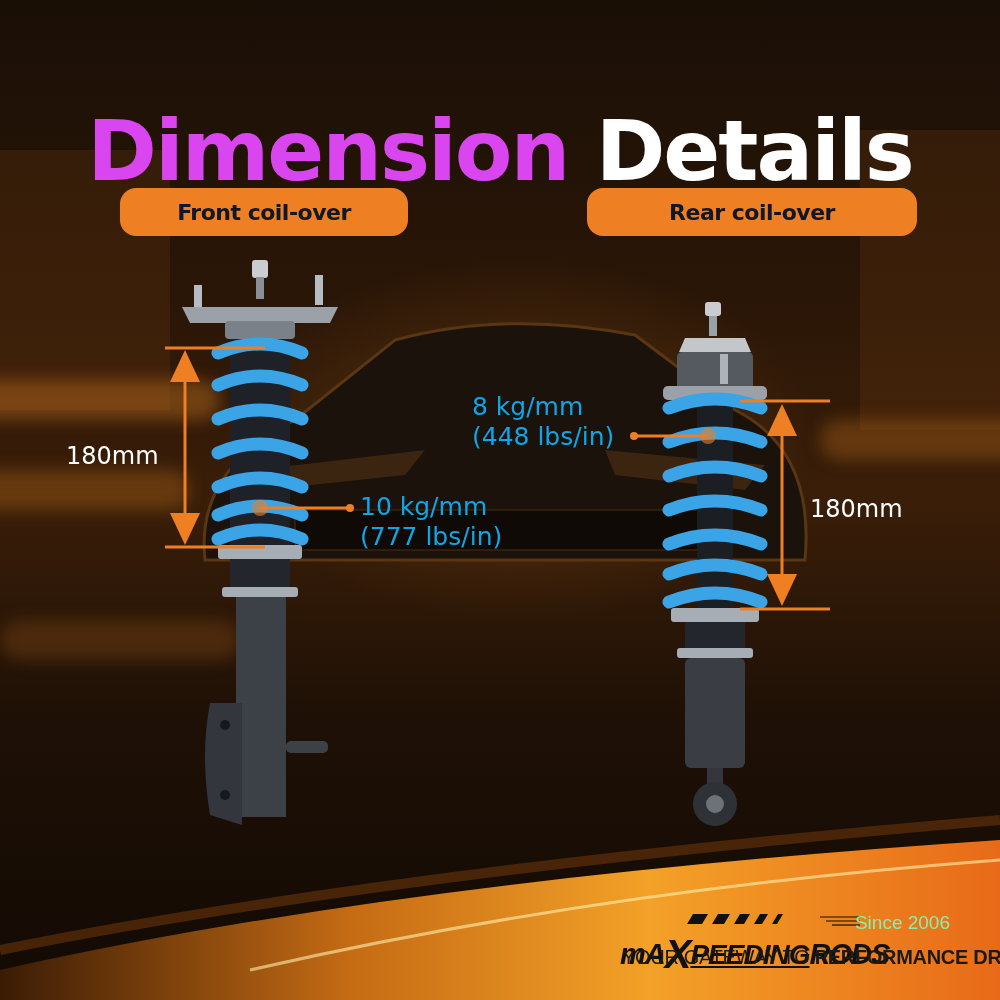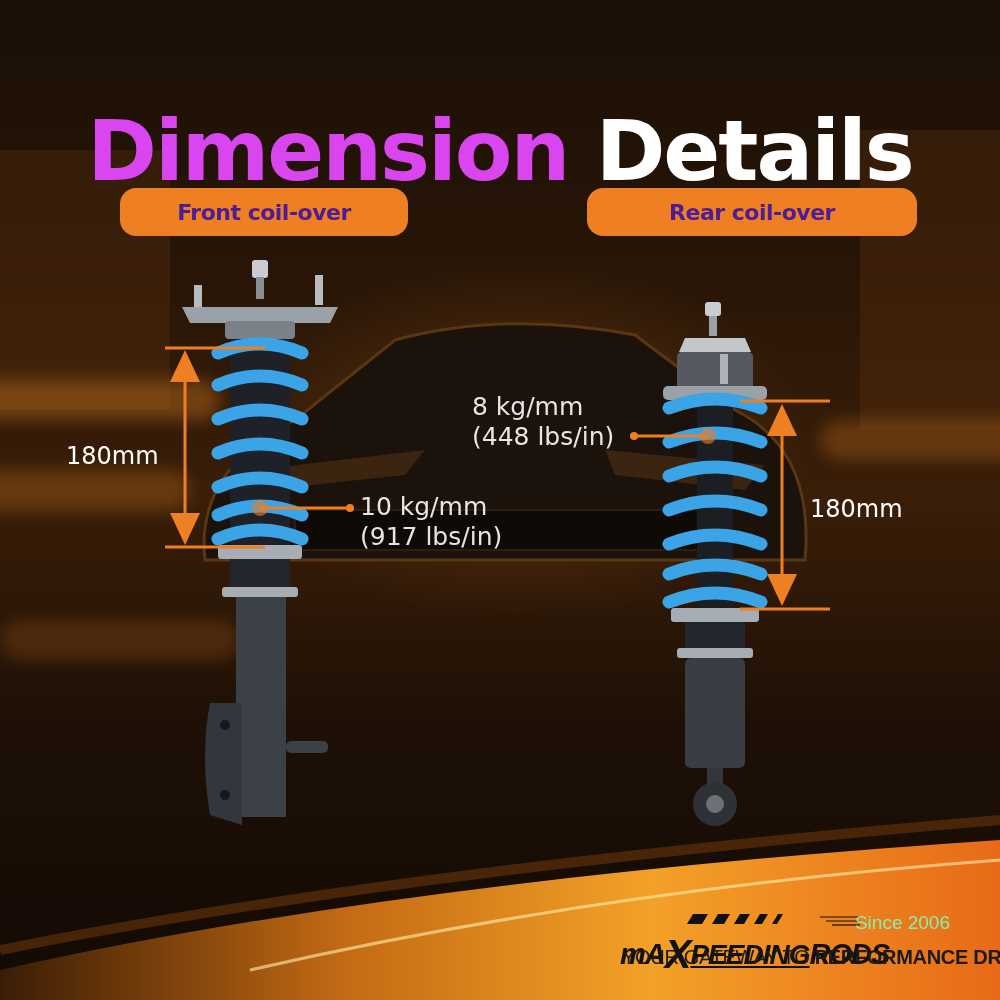--- a/index.html
+++ b/index.html
@@ -8,24 +8,24 @@
     background:
       radial-gradient(ellipse 420px 260px at 520px 440px, rgba(120,70,20,0.55), rgba(0,0,0,0) 70%),
       linear-gradient(180deg,#1a0f06 0%,#2a1607 30%,#3a1e08 50%,#1e1006 72%,#120a04 100%);}
   .bg .streak{position:absolute;height:40px;border-radius:20px;filter:blur(8px);}
   .bg .city{position:absolute;background:rgba(110,60,15,0.25);}
   .car{position:absolute;left:175px;top:300px;width:650px;height:300px;}
   .road{position:absolute;left:0;top:800px;width:1000px;height:200px;}
   .title{position:absolute;left:0;top:40px;width:1000px;text-align:center;font-family:"DejaVu Sans",sans-serif;font-weight:bold;font-size:84px;letter-spacing:-2px;line-height:110px;}
   .title .t1{color:#d946ef;}
   .title .t2{color:#ffffff;margin-top:12px;}
-  .pill{position:absolute;top:188px;height:48px;border-radius:16px;background:#ee7f22;color:#4c1d95;font-weight:bold;font-size:22px;display:flex;align-items:center;justify-content:center;letter-spacing:-0.5px;}
+  .pill{position:absolute;top:188px;height:48px;border-radius:16px;background:#ee7f22;color:#0f172a;font-weight:bold;font-size:22px;display:flex;align-items:center;justify-content:center;letter-spacing:-0.5px;}
   .pill.front{left:120px;width:288px;}
   .pill.rear{left:587px;width:330px;}
-  .label{position:absolute;color:#e5e5e5;font-size:25px;line-height:30px;}
+  .label{position:absolute;color:#0ea5e9;font-size:25px;line-height:30px;}
   .dim{position:absolute;color:#fff;font-size:24px;}
   .logo{position:absolute;left:620px;top:912px;width:330px;height:72px;}
   .since{position:absolute;right:0;top:0;font-size:19px;color:#86efac;font-family:"Liberation Sans",sans-serif;}
   .brand{position:absolute;left:0;top:16px;font-style:italic;font-weight:bold;font-family:"Liberation Sans",sans-serif;color:#111;font-size:29px;letter-spacing:-1px;white-space:nowrap;}
   .brand .x{font-size:40px;position:relative;top:4px;}
   .brand .small{font-size:28px;text-decoration:underline;}
   .tagline{position:absolute;left:2px;top:34px;font-size:20px;color:#1a1a1a;font-family:"Liberation Sans",sans-serif;letter-spacing:-0.3px;white-space:nowrap;}
   .tagline b{font-weight:bold;}
   svg{display:block;}
 </style>
@@ -108,21 +108,21 @@
 </svg>
 <div class="dim" style="left:66px;top:442px;">180mm</div>
 
 <svg style="position:absolute;left:250px;top:498px;" width="110" height="20" viewBox="0 0 110 20">
   <circle cx="10" cy="10" r="8" fill="#ee7f22" opacity="0.6"></circle>
   <line x1="10" y1="10" x2="100" y2="10" stroke="#ee7f22" stroke-width="3"></line>
   <circle cx="100" cy="10" r="4" fill="#ee7f22"></circle>
 </svg>
 <div class="label" style="left:360px;top:492px;">
   <div>10 kg/mm</div>
-  <div>(917 lbs/in)</div>
+  <div>(777 lbs/in)</div>
 </div>
 
 <svg style="position:absolute;left:655px;top:298px;" width="120" height="540" viewBox="0 0 120 540">
   <g>
     <rect x="50" y="4" width="16" height="14" rx="3" fill="#c9cdd2"></rect>
     <rect x="54" y="18" width="8" height="20" fill="#9ba1a8"></rect>
     <path d="M30 40 L90 40 L96 54 L24 54 Z" fill="#c3c7cc"></path>
     <rect x="22" y="54" width="76" height="38" rx="5" fill="#555a61"></rect>
     <rect x="65" y="56" width="8" height="30" fill="#aeb3b9"></rect>
     <rect x="8" y="88" width="104" height="14" rx="5" fill="#9ba1a8"></rect>

